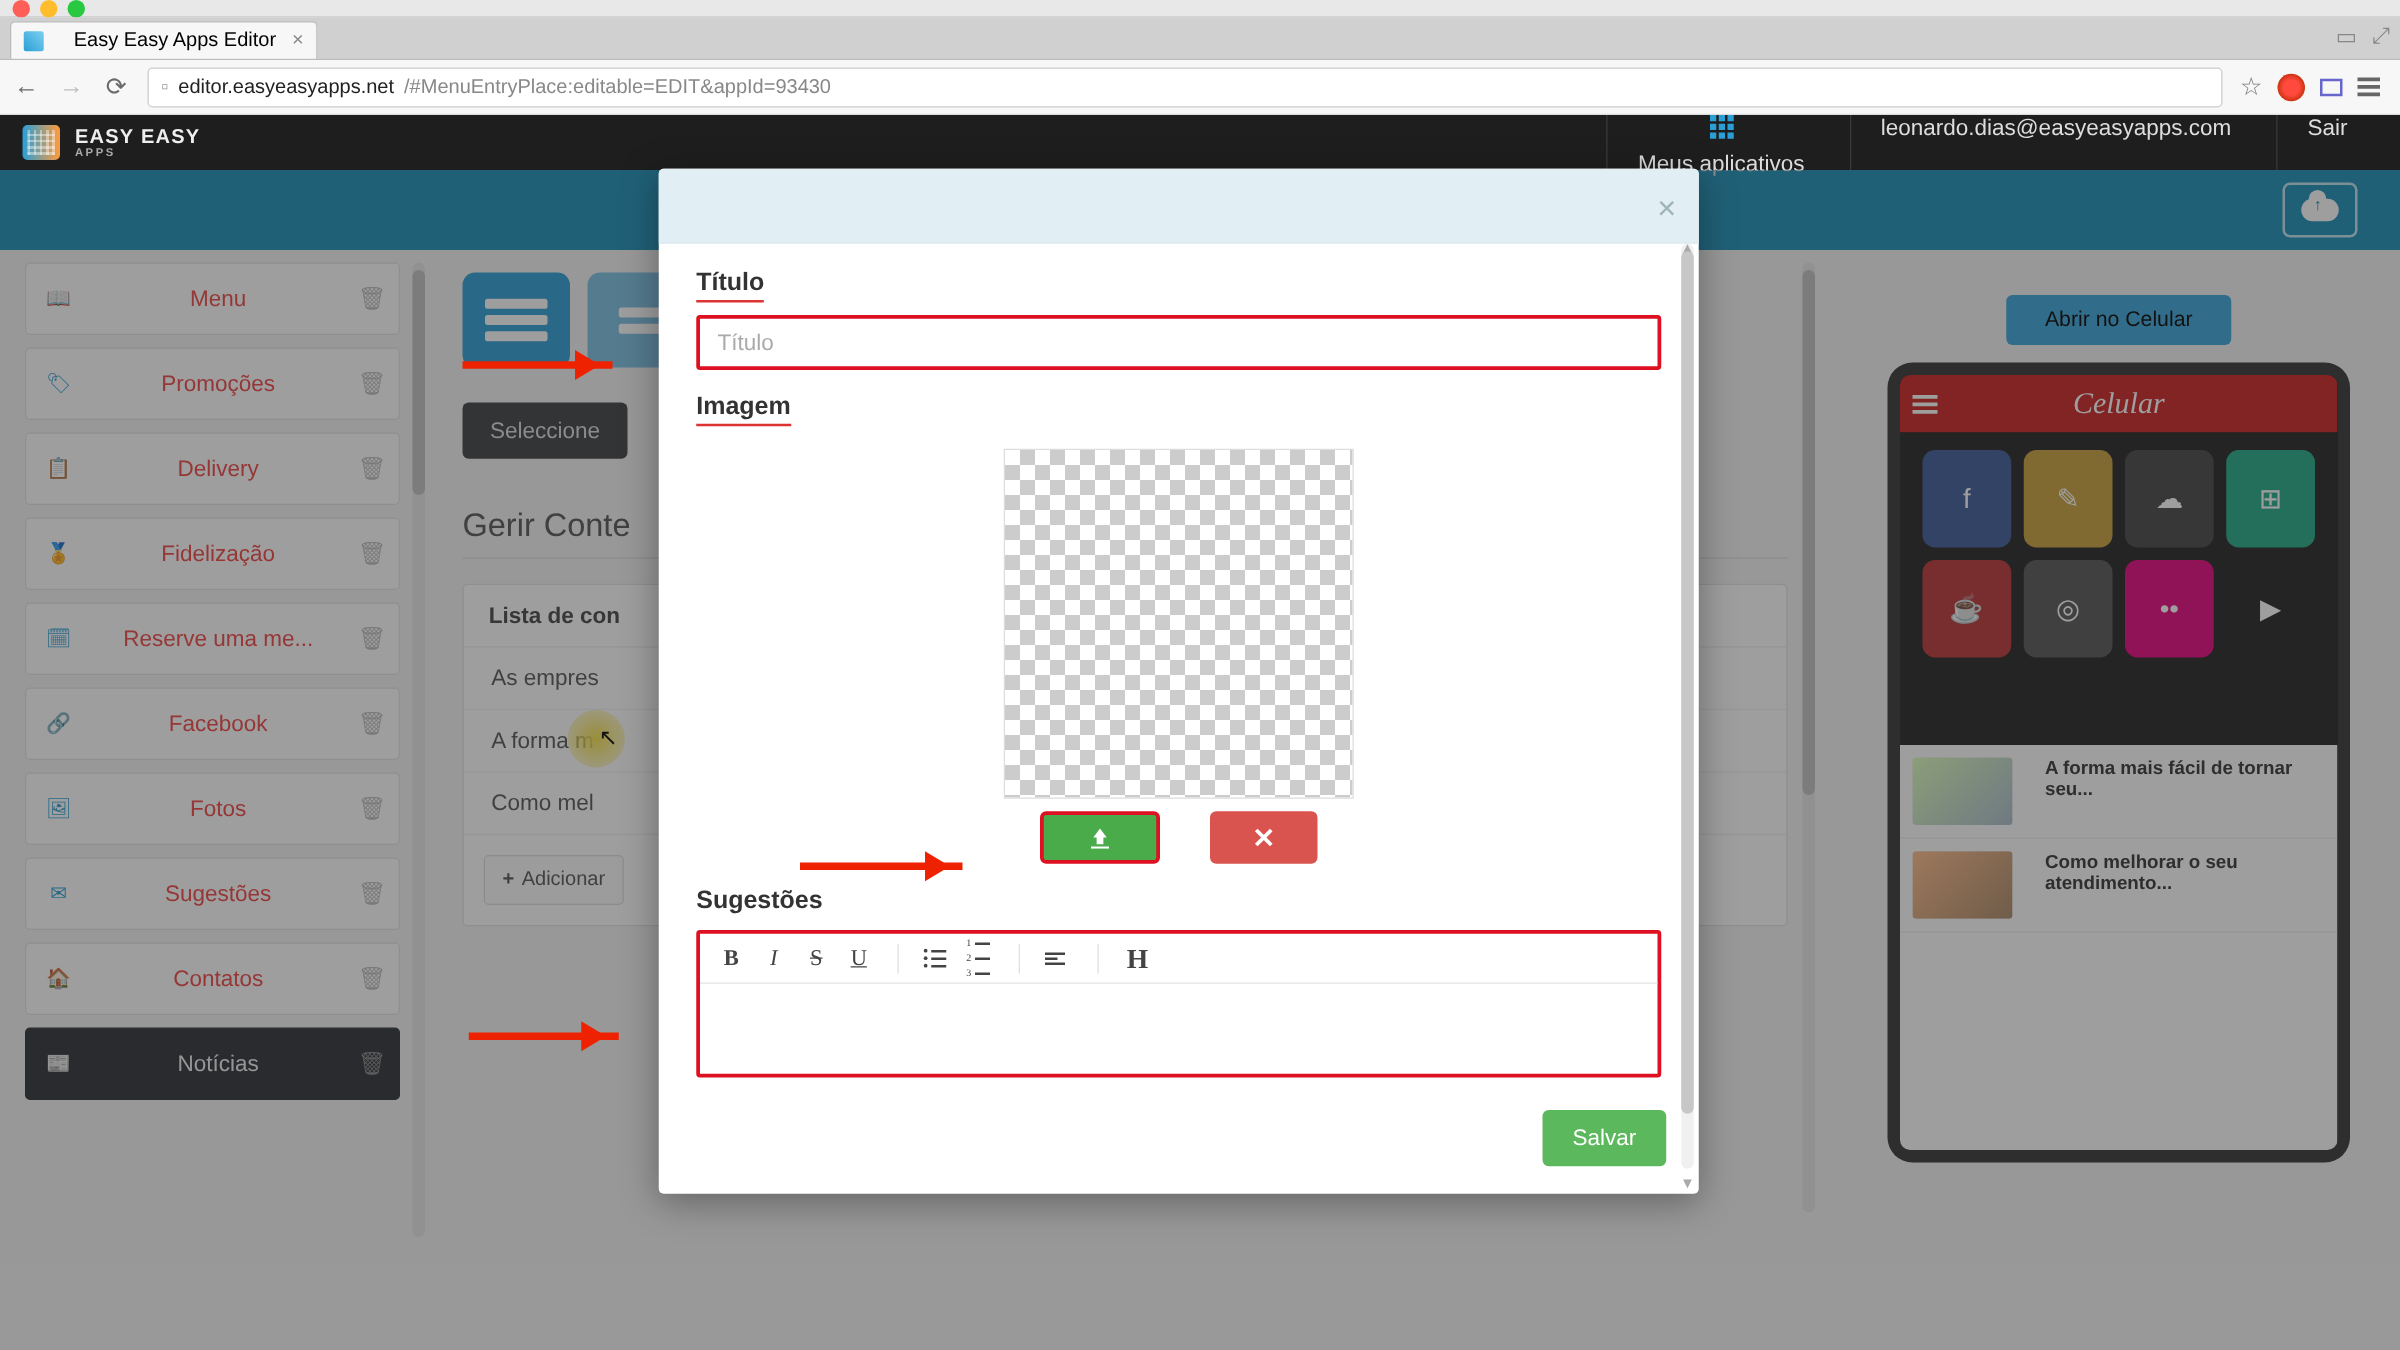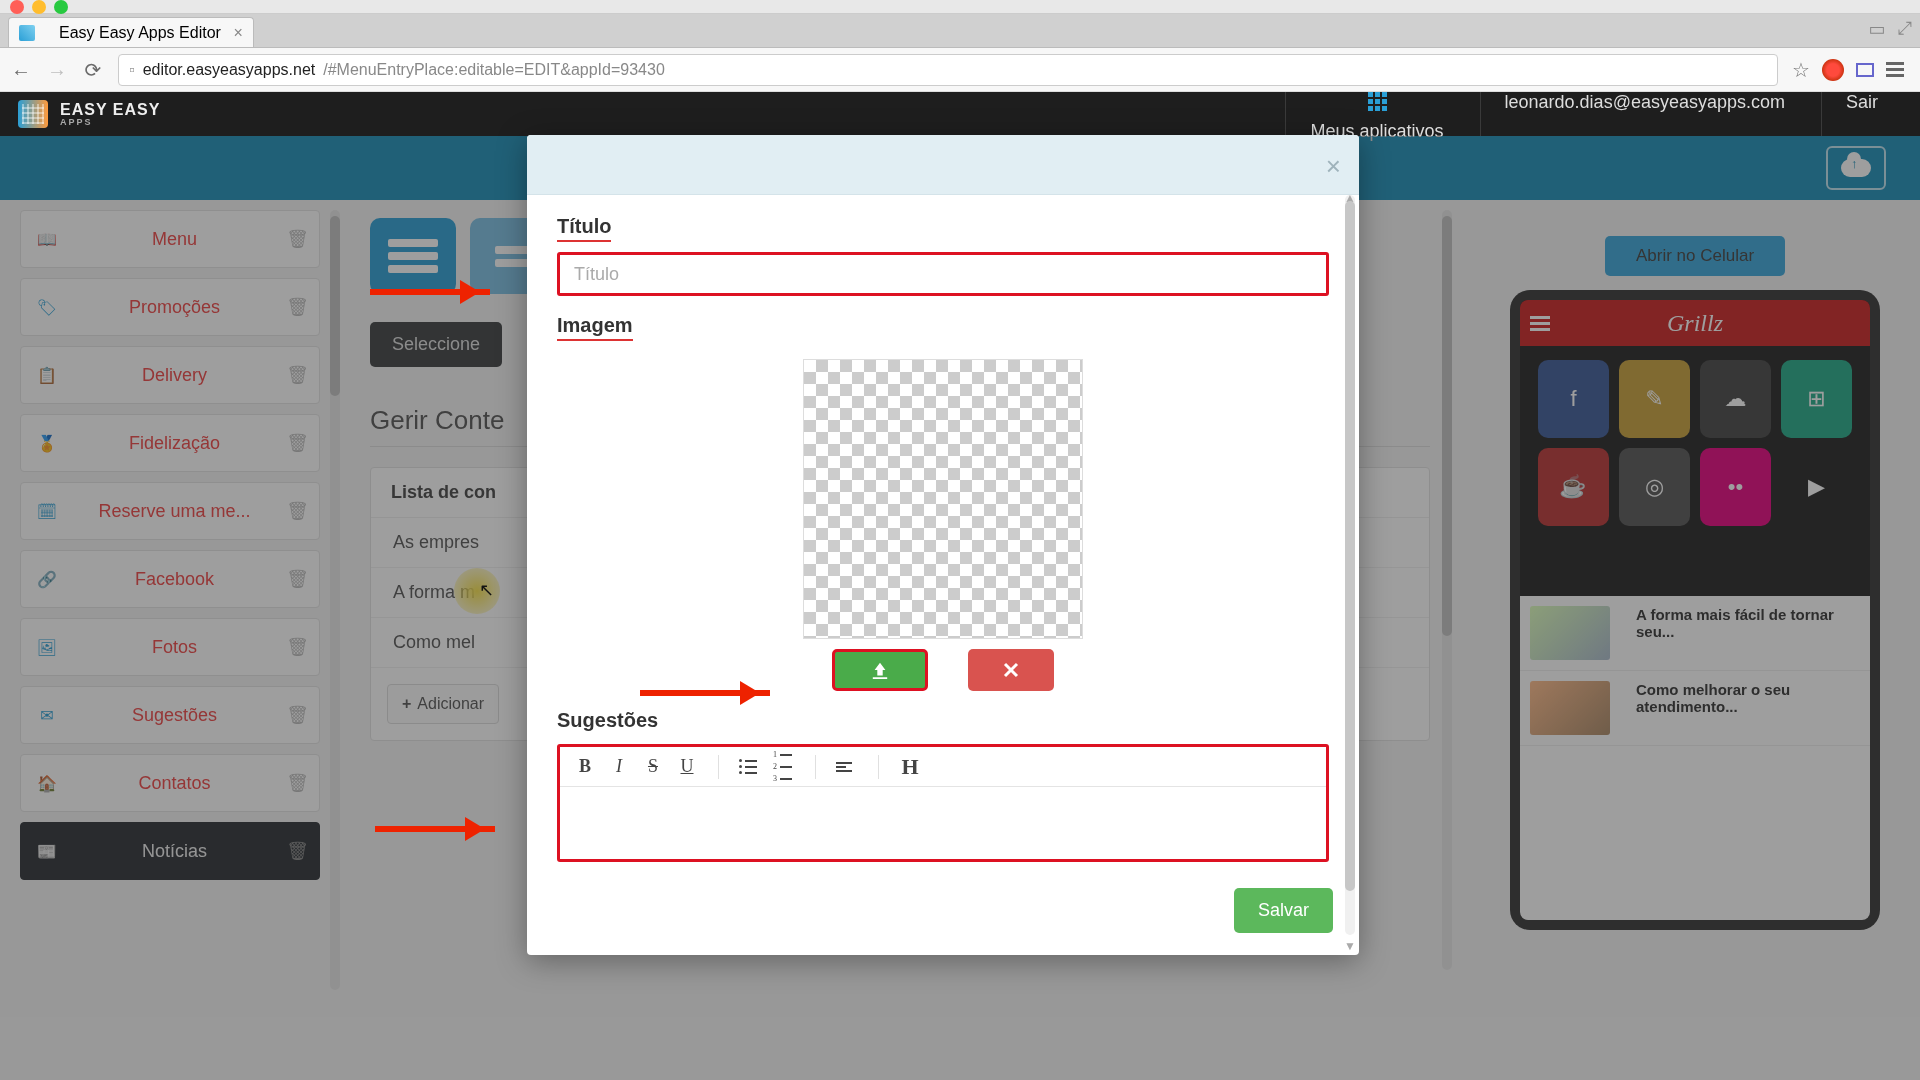--- a/index.html
+++ b/index.html
@@ -73,21 +73,21 @@
 .add-btn{ margin:16px; display:inline-flex; align-items:center; gap:6px; border:1px solid #ddd; padding:10px 14px; border-radius:4px; color:#555; background:#fcfcfc;}
 .center-scroll{ position:absolute; right:-22px; top:10px; width:10px; height:760px; background:#e8e8e8; border-radius:5px;}
 .center-scroll .thumb{ width:10px; height:420px; background:#c2c2c2; border-radius:5px; margin-top:6px;}
 
 
 .spot{ position:absolute; left:454px; top:368px; width:46px; height:46px; border-radius:50%; background:radial-gradient(circle,#f7e14a 0%, rgba(247,225,74,.35) 70%, transparent 90%);}
 .cursor{ position:absolute; left:479px; top:379px; font-size:18px; color:black;}
 
 
 .preview{ position:absolute; right:40px; top:36px; width:370px;}
-.open-btn{ background:#3aa7db; color:#404040; padding:10px 18px; border-radius:5px; display:block; width:180px; text-align:center; margin:0 auto 14px; font-size:17px;}
+.open-btn{ background:#3aa7db; color:#000000; padding:10px 18px; border-radius:5px; display:block; width:180px; text-align:center; margin:0 auto 14px; font-size:17px;}
 .phone{ background:#333; border-radius:20px; padding:10px; height:640px;}
 .phone-inner{ background:#111; height:100%; border-radius:8px; overflow:hidden; display:flex; flex-direction:column;}
 .p-top{ height:46px; background:#c22; display:flex; align-items:center; justify-content:center; position:relative; color:white;}
 .p-top .ham{ position:absolute; left:10px; display:flex; flex-direction:column; gap:3px;}
 .p-top .ham span{ width:20px; height:3px; background:white;}
 .p-top .brandname{ font-family:cursive; font-size:24px; font-style:italic;}
 .p-hero{ background:#222; height:250px; position:relative; color:white;}
 .p-hero .grid-apps{ position:absolute; inset:14px 18px 70px; display:grid; grid-template:repeat(2,1fr)/repeat(4,1fr); gap:10px;}
 .appicon{ border-radius:10px; display:flex; align-items:center; justify-content:center; font-size:22px; color:white;}
 .ai1{background:#3b5998;} .ai2{background:#c9a03a;} .ai3{background:#444;} .ai4{background:#2a8;}
@@ -320,21 +320,21 @@
   <div class="preview">
     <div class="open-btn"><span>Abrir no Celular</span></div>
     <div class="phone">
       <div class="phone-inner">
         <div class="p-top">
           <div class="ham">
               <span></span>
               <span></span>
               <span></span>
             </div>
-          <div class="brandname">Grillz</div>
+          <div class="brandname">Celular</div>
         </div>
         <div class="p-hero">
           <div class="grid-apps">
             <div class="appicon ai1">f</div>
             <div class="appicon ai2">✎</div>
             <div class="appicon ai3">☁</div>
             <div class="appicon ai4">⊞</div>
             <div class="appicon ai5">☕</div>
             <div class="appicon ai6">◎</div>
             <div class="appicon ai7">••</div>

